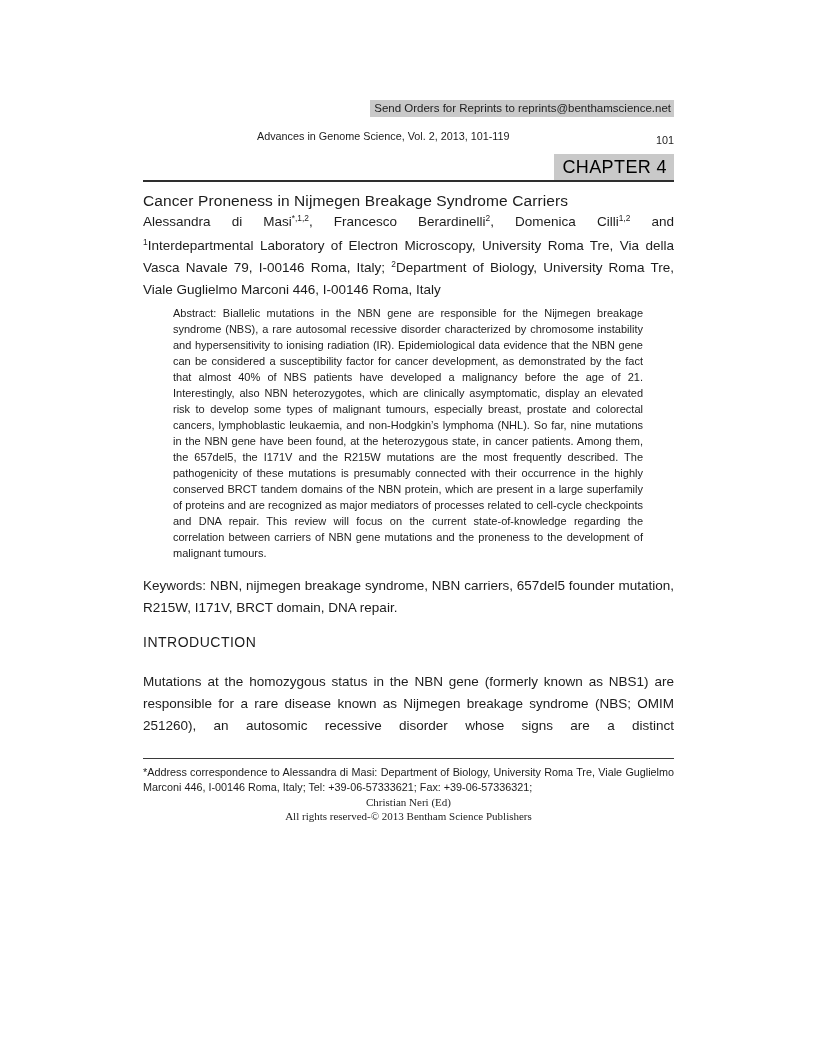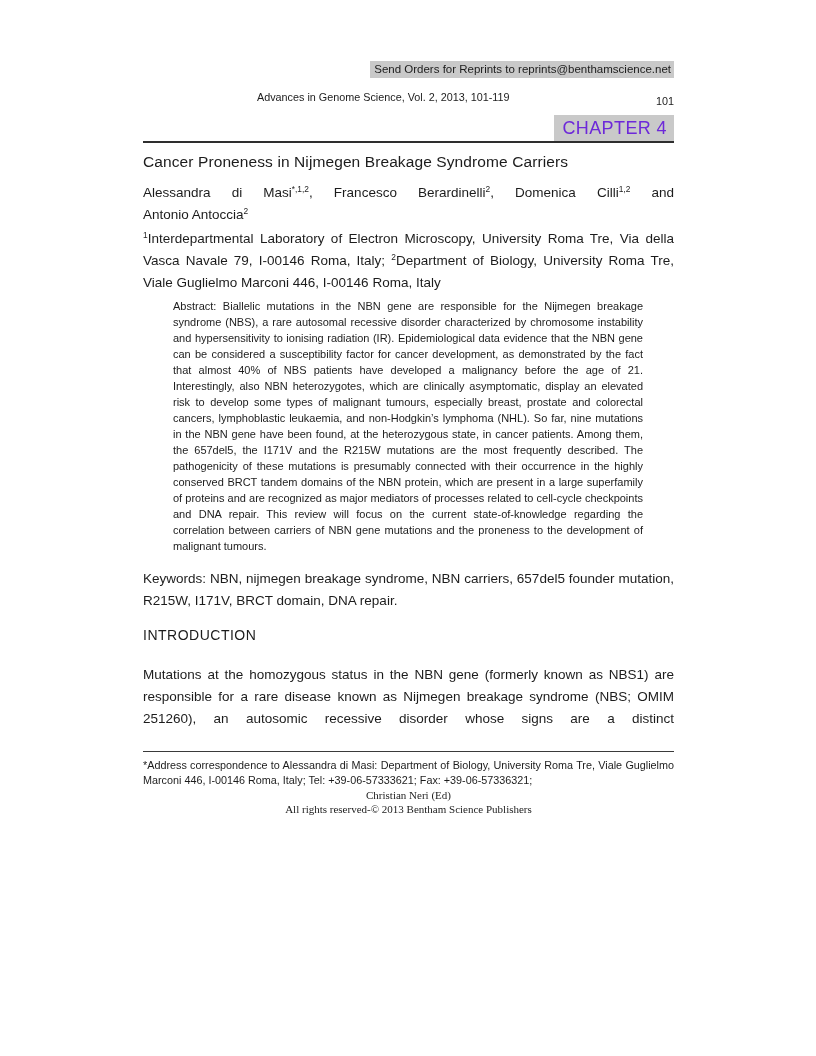--- a/index.html
+++ b/index.html
@@ -10,21 +10,21 @@
     position: relative;
     font-family: "Liberation Sans", "DejaVu Sans", sans-serif;
     color: #1c1c1c;
     overflow: hidden;
   }
   .page {
     position: absolute;
     top: 0; left: 0;
     width: 816px;
     height: 1056px;
-    padding: 60px 142px 0 143px;
+    padding: 99px 142px 0 143px;
   }
 
   
   .reprint-row { text-align: right; line-height: 16px; }
   .reprint-highlight {
     display: inline-block;
     background: #c9c9c9;
     color: #1c1c1c;
     font-size: 11.5px;
     line-height: 15px;
@@ -37,37 +37,37 @@
     font-size: 10.8px;
     line-height: 14px;
   }
   .journal-citation { position: absolute; left: 114px; top: 0; white-space: nowrap; }
   .page-number { position: absolute; right: 0; top: 4px; }
 
   .chapter-row { margin-top: 11px; text-align: right; }
   .chapter-box {
     display: inline-block;
     background: #c9c9c9;
-    color: #6d28d9;
+    color: #000000;
     font-size: 18px;
     line-height: 22px;
     padding: 2px 7px 2px 8px;
     letter-spacing: 0.4px;
   }
   .head-rule { border-top: 2px solid #2e2e2e; }
 
   
   .title {
     margin-top: 9px;
     font-size: 15.5px;
     font-weight: normal;
     line-height: 20px;
     letter-spacing: 0.1px;
   }
-  .authors { margin-top: 10px; font-size: 13.5px; line-height: 22px; }
+  .authors { font-size: 13.5px; line-height: 22px; }
   .authors-line1 { text-align: justify; text-align-last: justify; }
   sup { font-size: 0.62em; line-height: 0; vertical-align: super; }
 
   .affiliation {
     margin-top: 2px;
     font-size: 13.5px;
     line-height: 22px;
     text-align: justify;
   }
 
@@ -134,21 +134,20 @@
 
   <div class="chapter-row">
     <span class="chapter-box">CHAPTER 4</span>
   </div>
   <div class="head-rule"></div>
 
   <h1 class="title">Cancer Proneness in Nijmegen Breakage Syndrome Carriers</h1>
 
   <div class="authors">
     <div class="authors-line1"><span>Alessandra di Masi</span><sup>*,1,2</sup><span>, Francesco Berardinelli</span><sup>2</sup><span>, Domenica Cilli</span><sup>1,2</sup><span> and</span></div>
-    <div class="authors-line2"><span>Antonio Antoccia</span><sup>2</sup></div>
   </div>
 
   <p class="affiliation"><sup>1</sup><span>Interdepartmental Laboratory of Electron Microscopy, University Roma Tre, Via della Vasca Navale 79, I-00146 Roma, Italy; </span><sup>2</sup><span>Department of Biology, University Roma Tre, Viale Guglielmo Marconi 446, I-00146 Roma, Italy</span></p>
 
   <p class="abstract"><span>Abstract:</span><span> Biallelic mutations in the NBN gene are responsible for the Nijmegen breakage syndrome (NBS), a rare autosomal recessive disorder characterized by chromosome instability and hypersensitivity to ionising radiation (IR). Epidemiological data evidence that the NBN gene can be considered a susceptibility factor for cancer development, as demonstrated by the fact that almost 40% of NBS patients have developed a malignancy before the age of 21. Interestingly, also NBN heterozygotes, which are clinically asymptomatic, display an elevated risk to develop some types of malignant tumours, especially breast, prostate and colorectal cancers, lymphoblastic leukaemia, and non-Hodgkin’s lymphoma (NHL). So far, nine mutations in the NBN gene have been found, at the heterozygous state, in cancer patients. Among them, the 657del5, the I171V and the R215W mutations are the most frequently described. The pathogenicity of these mutations is presumably connected with their occurrence in the highly conserved BRCT tandem domains of the NBN protein, which are present in a large superfamily of proteins and are recognized as major mediators of processes related to cell-cycle checkpoints and DNA repair. This review will focus on the current state-of-knowledge regarding the correlation between carriers of NBN gene mutations and the proneness to the development of malignant tumours.</span></p>
 
   <p class="keywords"><span>Keywords:</span><span> NBN, nijmegen breakage syndrome, NBN carriers, 657del5 founder mutation, R215W, I171V, BRCT domain, DNA repair.</span></p>
 
   <h2 class="section-heading">INTRODUCTION</h2>
 

